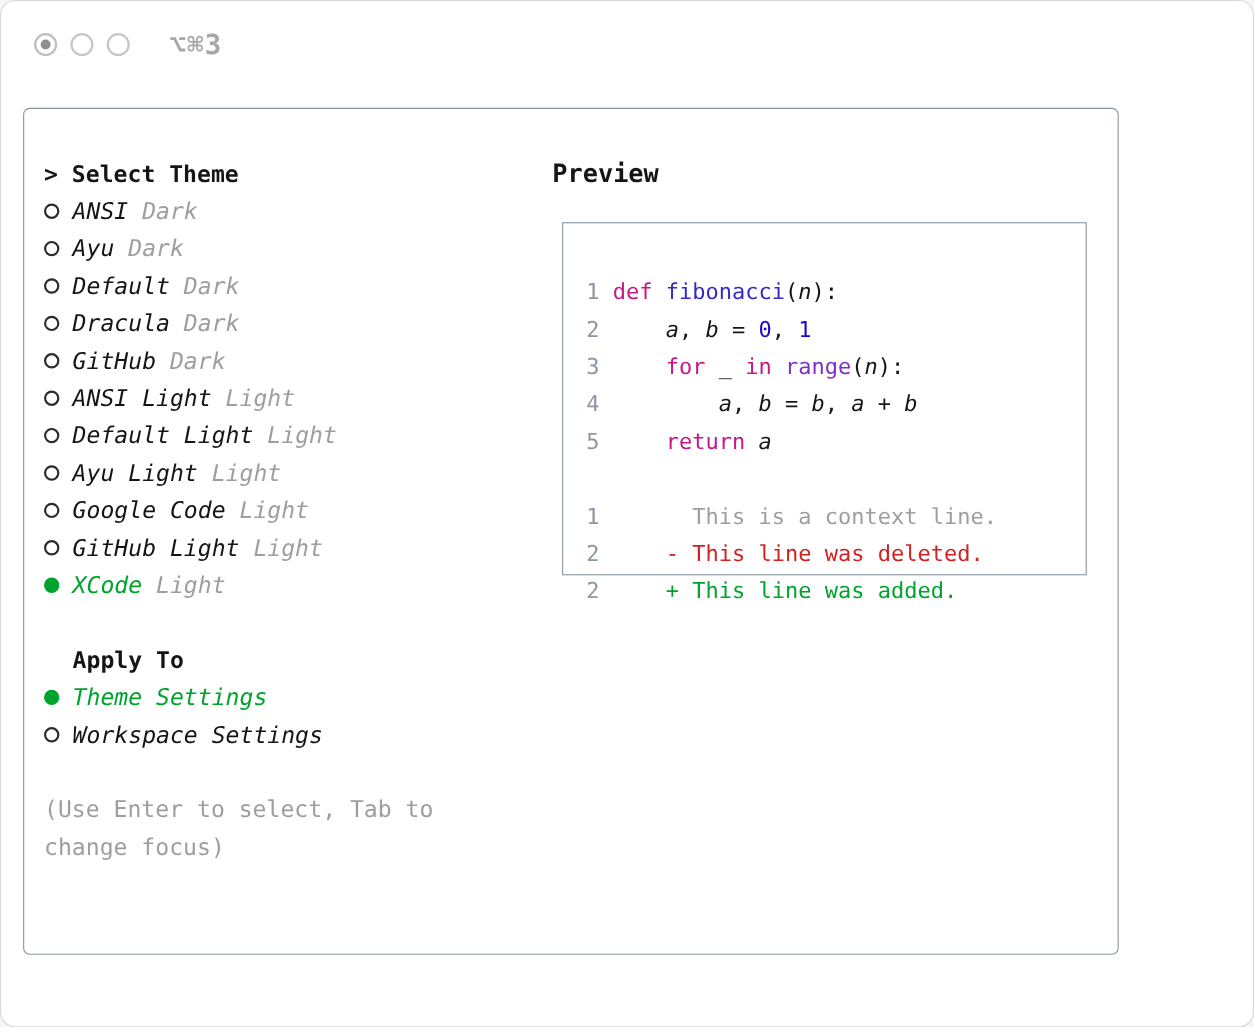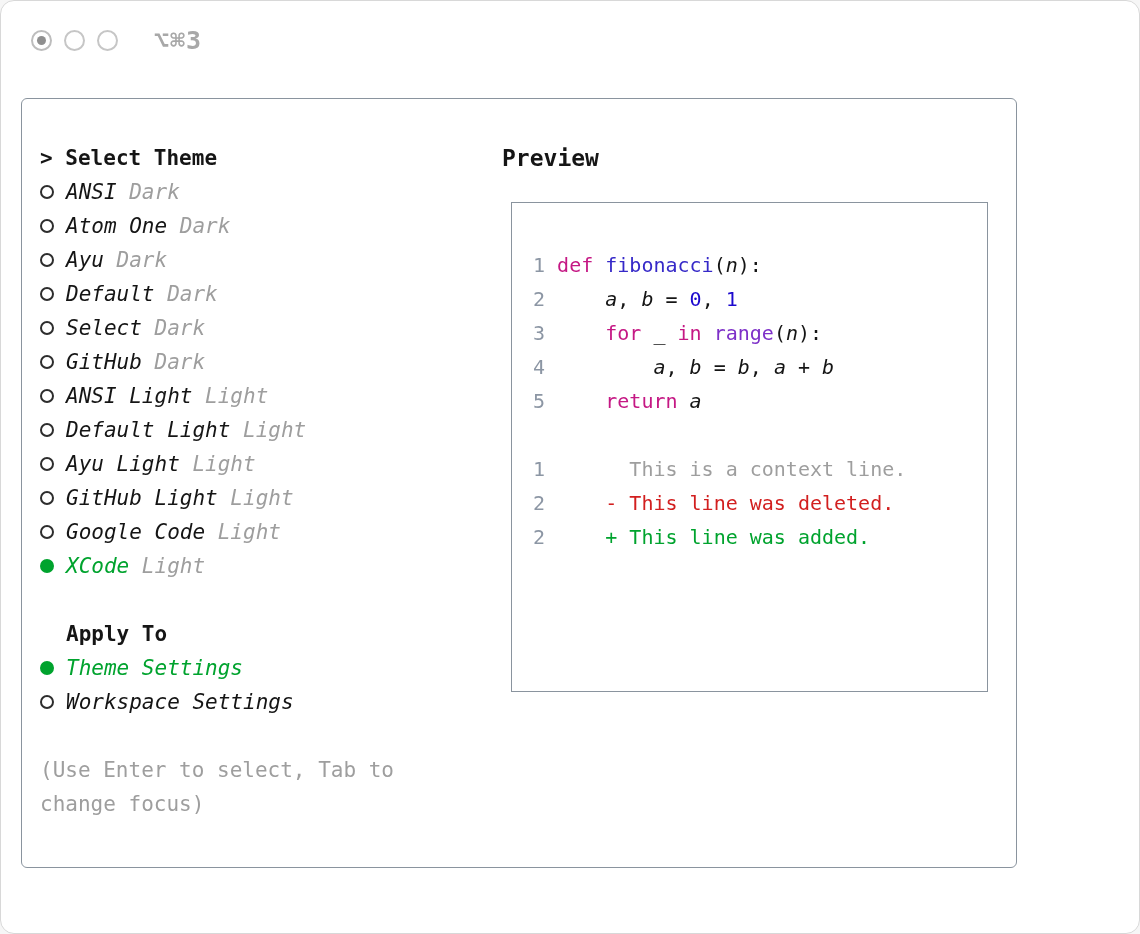--- a/index.html
+++ b/index.html
@@ -28,21 +28,21 @@
   .radio.on { background:var(--green,#00a32e); border-color:var(--green,#00a32e); }
   .selected .tname { color:var(--green,#00a32e); }
   .tvariant { color:var(--gray,#9e9e9e); }
   .select-title { font-weight:bold; white-space:pre; }
   .apply-title { font-weight:bold; padding-left:26px; }
   .help { color:var(--gray,#9e9e9e); white-space:pre; }
   .spacer { height:34px; }
 
   
   .preview-title { position:absolute; left:480px; top:42px; font-size:23px; line-height:34px; font-weight:bold; }
-  .preview-box { position:absolute; left:489px; top:103px; width:477px; height:490px;
+  .preview-box { position:absolute; left:489px; top:103px; width:477px; height:321px;
                  border:1.5px solid var(--border,#8a949e); background:#fff; }
   .code { padding:45px 0 0 21px; font-size:20px; line-height:34px; white-space:pre; }
   .ln { color:var(--line-number,#8c96a4); }
   .tok-k { color:var(--magenta,#c51884); }
   .tok-f { color:var(--indigo,#3629c8); }
   .tok-b { color:var(--purple,#7e30c8);text-align:right; }
   .tok-n { color:var(--blue,#1c09ce); }
   .tok-v { font-style:italic; }
   .ctx .dtext { color:var(--gray,#9e9e9e); }
   .del .dtext { color:var(--red,#d21f1f); }
@@ -57,30 +57,29 @@
     <span class="light"></span>
     <span class="light"></span>
     <span class="shortcut">⌥⌘3</span>
   </div>
 
   <div class="panel">
     <div class="left-col">
       <div class="select-title"><span class="prompt">&gt;</span> <span>Select Theme</span></div>
       <ul class="list">
           <li class="row"><span class="radio"></span><span class="tname">ANSI</span><span class="tvariant"> Dark</span></li>
-          <li class="row"><span class="radio"></span><span class="tname">Atom One</span><span class="tvariant"> Dark</span></li>
           <li class="row"><span class="radio"></span><span class="tname">Ayu</span><span class="tvariant"> Dark</span></li>
           <li class="row"><span class="radio"></span><span class="tname">Default</span><span class="tvariant"> Dark</span></li>
-          <li class="row"><span class="radio"></span><span class="tname">Select</span><span class="tvariant"> Dark</span></li>
+          <li class="row"><span class="radio"></span><span class="tname">Dracula</span><span class="tvariant"> Dark</span></li>
           <li class="row"><span class="radio"></span><span class="tname">GitHub</span><span class="tvariant"> Dark</span></li>
           <li class="row"><span class="radio"></span><span class="tname">ANSI Light</span><span class="tvariant"> Light</span></li>
           <li class="row"><span class="radio"></span><span class="tname">Default Light</span><span class="tvariant"> Light</span></li>
           <li class="row"><span class="radio"></span><span class="tname">Ayu Light</span><span class="tvariant"> Light</span></li>
+          <li class="row"><span class="radio"></span><span class="tname">Google Code</span><span class="tvariant"> Light</span></li>
           <li class="row"><span class="radio"></span><span class="tname">GitHub Light</span><span class="tvariant"> Light</span></li>
-          <li class="row"><span class="radio"></span><span class="tname">Google Code</span><span class="tvariant"> Light</span></li>
           <li class="row selected"><span class="radio on"></span><span class="tname">XCode</span><span class="tvariant"> Light</span></li>
         </ul>
       <div class="spacer"></div>
       <div class="apply-title">Apply To</div>
       <ul class="list">
           <li class="row selected"><span class="radio on"></span><span class="tname">Theme Settings</span></li>
           <li class="row"><span class="radio"></span><span class="tname">Workspace Settings</span></li>
         </ul>
       <div class="spacer"></div>
       <div class="help">(Use Enter to select, Tab to</div>

